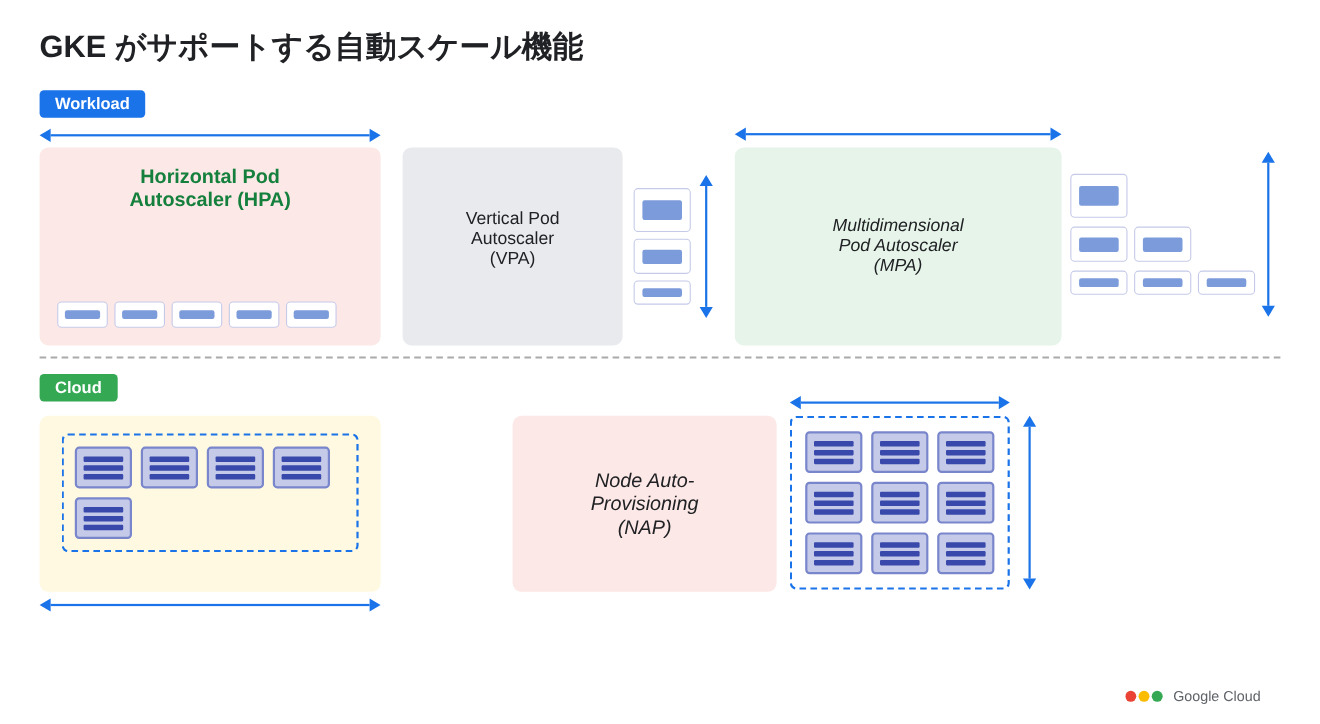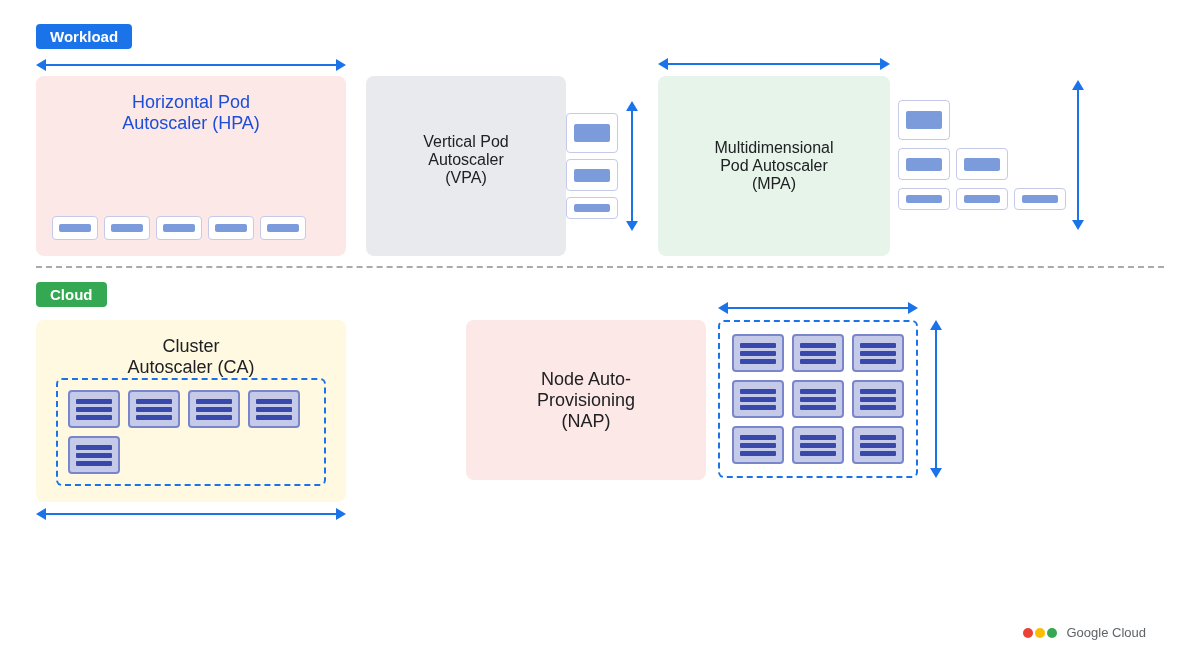--- a/index.html
+++ b/index.html
@@ -101,29 +101,30 @@
       padding: 16px;
       width: 310px;
       min-height: 180px;
       display: flex;
       flex-direction: column;
       justify-content: space-between;
       position: relative;
     }
     .hpa-title {
       font-size: 18px;
-      font-weight: 400;
-      color: #1d4ed8;
+      font-weight: 700;
+      color: #15803d;
       text-align: center;
       margin-bottom: 12px;
     }
 
     
     .vpa-outer {
       display: flex;
+      gap: 10px;
       align-items: center;
       position: relative;
     }
     .vpa-box {
       background: #e8eaed;
       border-radius: 8px;
       padding: 16px 20px;
       width: 200px;
       min-height: 180px;
       display: flex;
@@ -136,25 +137,26 @@
       color: #202124;
       text-align: center;
       margin-bottom: 12px;
     }
 
     
     .mpa-box {
       background: #e6f4ea;
       border-radius: 8px;
       padding: 16px 20px;
-      width: 232px;
+      width: 297px;
       min-height: 180px;
       display: flex;
       flex-direction: column;
       justify-content: center;
+      font-style: italic;
     }
     .mpa-title {
       font-size: 16px;
       font-weight: 500;
       color: #202124;
       text-align: center;
     }
 
     
     .pods-row {
@@ -262,20 +264,21 @@
     
     .nap-box {
       background: #fce8e6;
       border-radius: 8px;
       padding: 16px 20px;
       width: 240px;
       min-height: 160px;
       display: flex;
       flex-direction: column;
       justify-content: center;
+      font-style: italic;
     }
     .nap-title {
       font-size: 18px;
       font-weight: 500;
       color: #202124;
       text-align: center;
     }
 
     
     .node-chip {
@@ -335,20 +338,21 @@
     .content-area {
       position: relative;
     }
 
   </style>
 </head>
 <body>
 
 <div class="page">
 
+  <h1 class="main-title">GKE がサポートする自動スケール機能</h1>
 
   <div class="workload-section">
     <span class="section-label label-workload">Workload</span>
 
     
     <div class="content-area">
 
       <div style="position:relative; height:18px; margin-bottom:2px; width:310px;">
         <div style="position:absolute; left:0; right:0; top:50%; transform:translateY(-50%); display:flex; align-items:center;">
           <div class="arrowhead-left"></div>
@@ -465,21 +469,20 @@
 
   <hr class="divider">
 
   <div class="node-section">
     <span class="section-label label-node">Cloud</span>
 
     <div class="node-cards-row">
 
       <div style="position:relative;">
         <div class="ca-box">
-          <div class="ca-title">Cluster<br>Autoscaler (CA)</div>
 
           <div class="dashed-box">
             <div class="node-chip">
               <div class="node-chip-line"></div>
               <div class="node-chip-line"></div>
               <div class="node-chip-line"></div>
             </div>
             <div class="node-chip">
               <div class="node-chip-line"></div>
               <div class="node-chip-line"></div>

